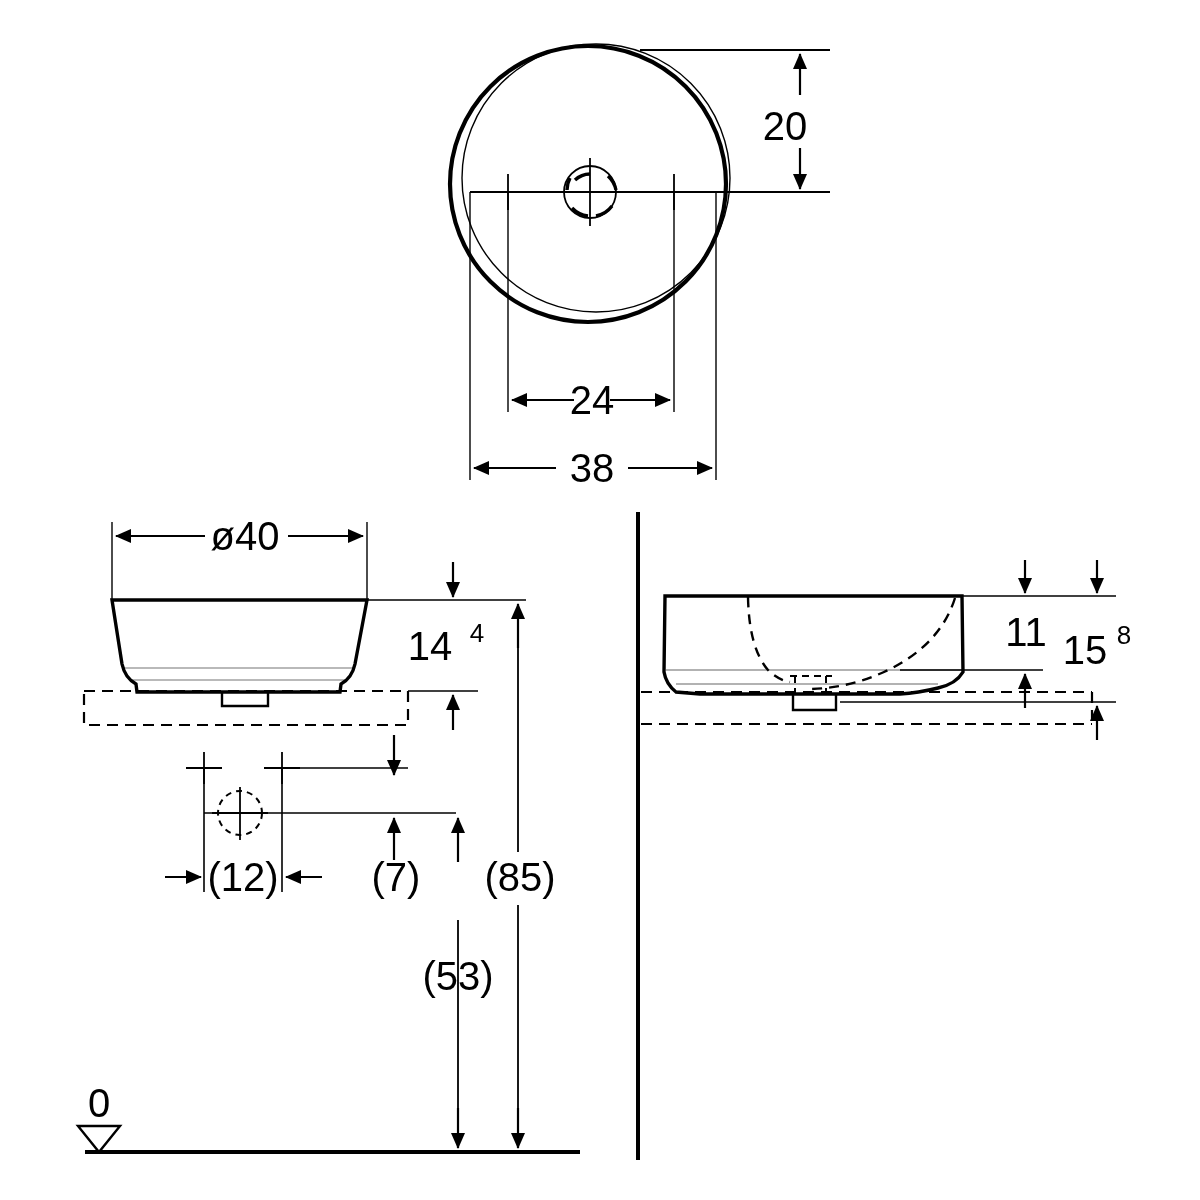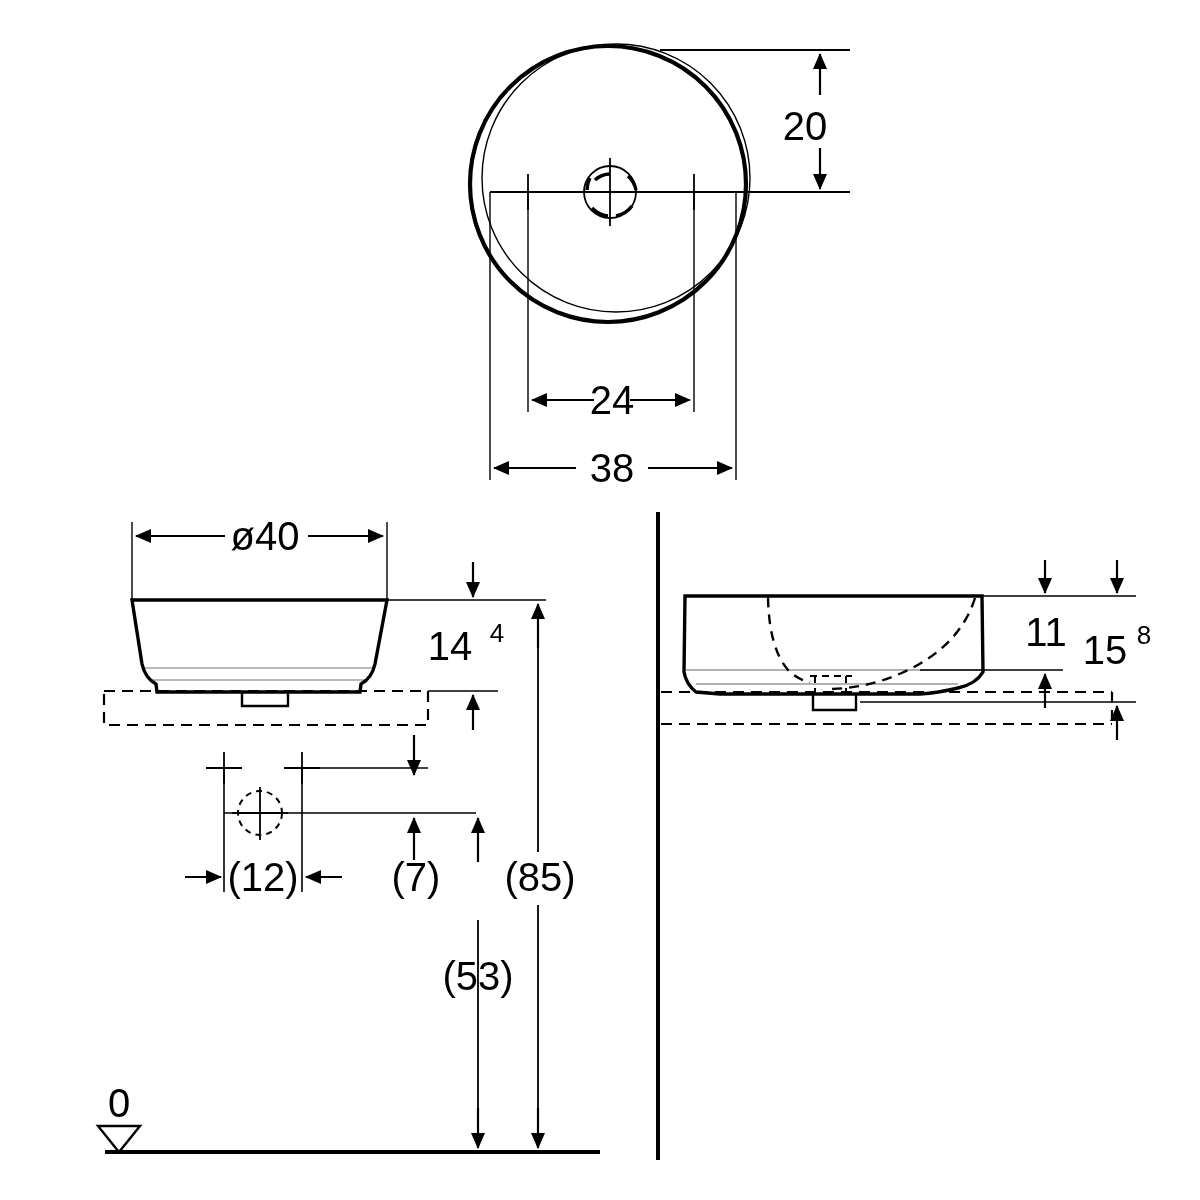--- a/index.html
+++ b/index.html
@@ -1,17 +1,17 @@
 <!DOCTYPE html>
 <html><head>
 <meta charset="utf-8">
 <style>
   html,body{margin:0;padding:0;background:#ffffff;}
   body{width:1200px;height:1200px;font-family:"Liberation Sans",sans-serif;overflow:hidden;}
-  #sheet{position:relative;width:976px;height:1200px;background:#fff;padding-left:20px;}
+  #sheet{position:relative;width:976px;height:1200px;background:#fff;}
   svg{display:block;}
   .dimtxt{font-family:"Liberation Sans",sans-serif;font-size:40px;fill:#000;}
   .dimtxt-sup{font-family:"Liberation Sans",sans-serif;font-size:26px;fill:#000;}
 </style>
 </head>
 <body>
 
 <div id="sheet">
 <svg width="1200" height="1200" viewBox="0 0 1200 1200" xmlns="http://www.w3.org/2000/svg">
 

